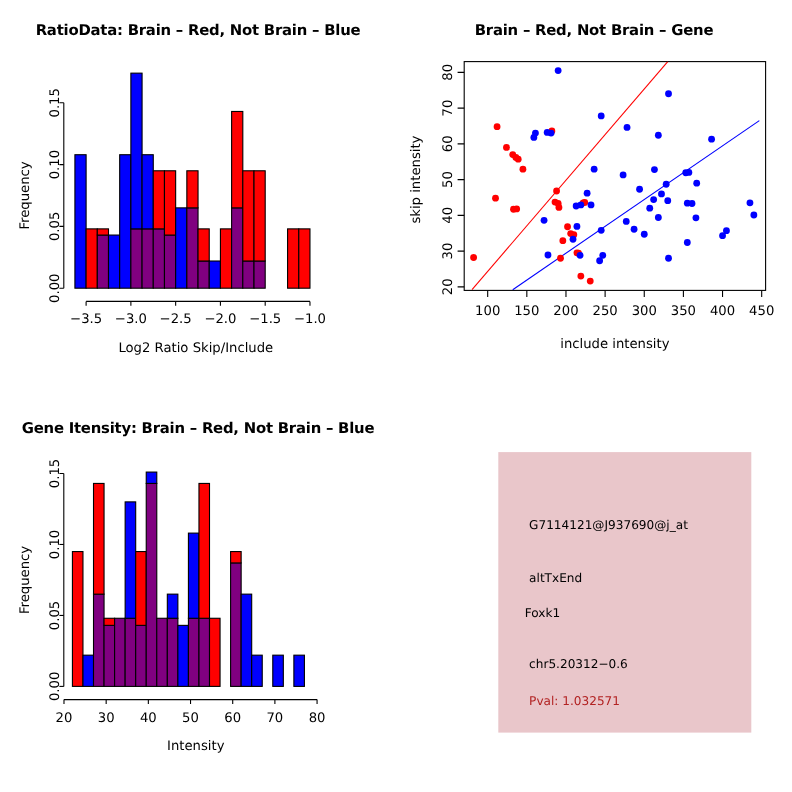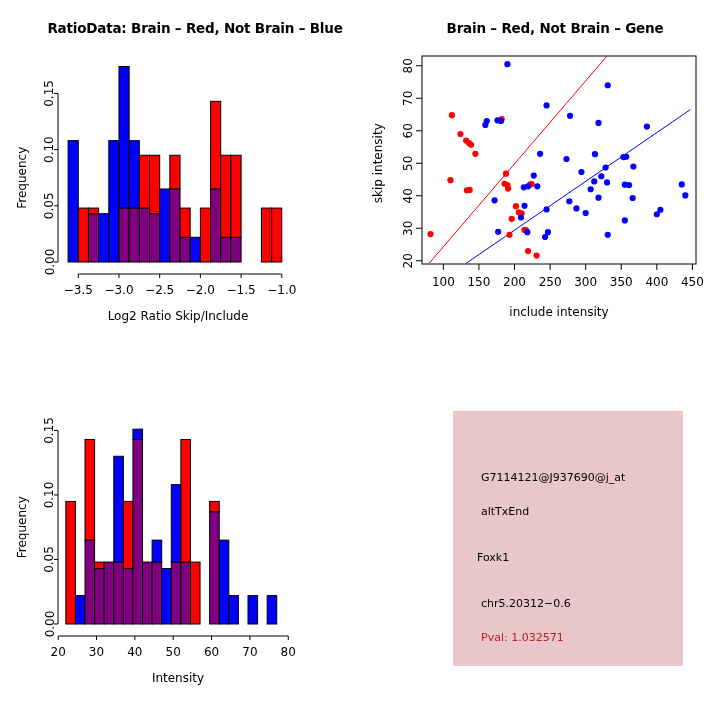--- a/index.html
+++ b/index.html
@@ -1,21 +1,21 @@
 <!DOCTYPE html>
 <html><head>
 <meta charset="utf-8">
 <style>
   html,body{margin:0;padding:0;background:#ffffff;}
   body{width:720px;height:720px;overflow:hidden;
        font-family:"DejaVu Sans","Liberation Sans",sans-serif;color:#000;}
   .page{position:relative;width:720px;height:720px;}
   .panel{position:absolute;}
   .ttl{position:absolute;left:0;width:100%;text-align:center;
-       font-weight:bold;font-size:13.5px;letter-spacing:-0.2px;padding-left:15px;}
+       font-weight:bold;font-size:13.5px;letter-spacing:-0.2px;}
   svg{display:block;}
   .axtxt{font-family:"DejaVu Sans","Liberation Sans",sans-serif;font-size:12px;fill:#000;}
   .infobox{position:absolute;background:#e9c6ca;}
   .infotxt{position:absolute;font-size:11px;white-space:nowrap;color:#000;}
   .infotxt.pv{color:#b22222;}
 </style>
 </head>
 <body>
 
 <div class="page">
@@ -212,20 +212,21 @@
         </g>
         <defs>
           <clipPath id="scclip">
             <rect x="62" y="42" width="274" height="208"></rect>
           </clipPath>
         </defs>
       </svg>
   </div>
 
   <div class="panel" style="left:0;top:360px;width:360px;height:360px;">
+    <div class="ttl" style="top:22px;">Gene Itensity: Brain – Red, Not Brain – Blue</div>
     <svg id="svg-gene" width="360" height="340" style="position:absolute;left:0;top:16px;">
         <g>
           <g>
             <rect x="65.83471074380165" y="125.41935483870968" width="9.586776859504141" height="122.58064516129032" fill="#FF0000" stroke="#000" stroke-width="1"></rect>
             <rect x="75.42148760330579" y="219.61290322580646" width="9.586776859504127" height="28.387096774193537" fill="#0000FF" stroke="#000" stroke-width="1"></rect>
             <rect x="85.00826446280992" y="164.1290322580645" width="9.586776859504127" height="83.87096774193549" fill="#800080" stroke="#000" stroke-width="1"></rect>
             <rect x="85.00826446280992" y="63.48387096774195" width="9.586776859504127" height="100.64516129032256" fill="#FF0000" stroke="#000" stroke-width="1"></rect>
             <rect x="94.59504132231405" y="192.51612903225805" width="9.586776859504141" height="55.48387096774195" fill="#800080" stroke="#000" stroke-width="1"></rect>
             <rect x="94.59504132231405" y="186.06451612903226" width="9.586776859504141" height="6.451612903225794" fill="#FF0000" stroke="#000" stroke-width="1"></rect>
             <rect x="104.18181818181819" y="186.06451612903226" width="9.586776859504127" height="61.935483870967744" fill="#800080" stroke="#000" stroke-width="1"></rect>
@@ -281,20 +282,20 @@
             <text x="288.2479338842975" y="280" class="axtxt" text-anchor="middle">80</text>
             <text x="178" y="306" class="axtxt" text-anchor="middle">Intensity</text>
           </g>
         </g>
       </svg>
   </div>
 
   <div class="panel" style="left:360px;top:360px;width:360px;height:360px;">
     <div class="infobox" style="left:55px;top:51px;width:230px;height:255px;margin-left:38px;">
       <div class="infotxt" style="left:28px;top:60px;">G7114121@J937690@j_at</div>
-      <div class="infotxt" style="left:28px;top:94px;">altTxEnd</div>
+      <div class="infotxt" style="left:28px;top:108px;">altTxEnd</div>
       <div class="infotxt" style="left:24px;top:140px;">Foxk1</div>
       <div class="infotxt" style="left:28px;top:186px;">chr5.20312−0.6</div>
       <div class="infotxt pv" style="left:28px;top:220px;">Pval: 1.032571</div>
     </div>
   </div>
 
 </div>
 
 </body></html>

